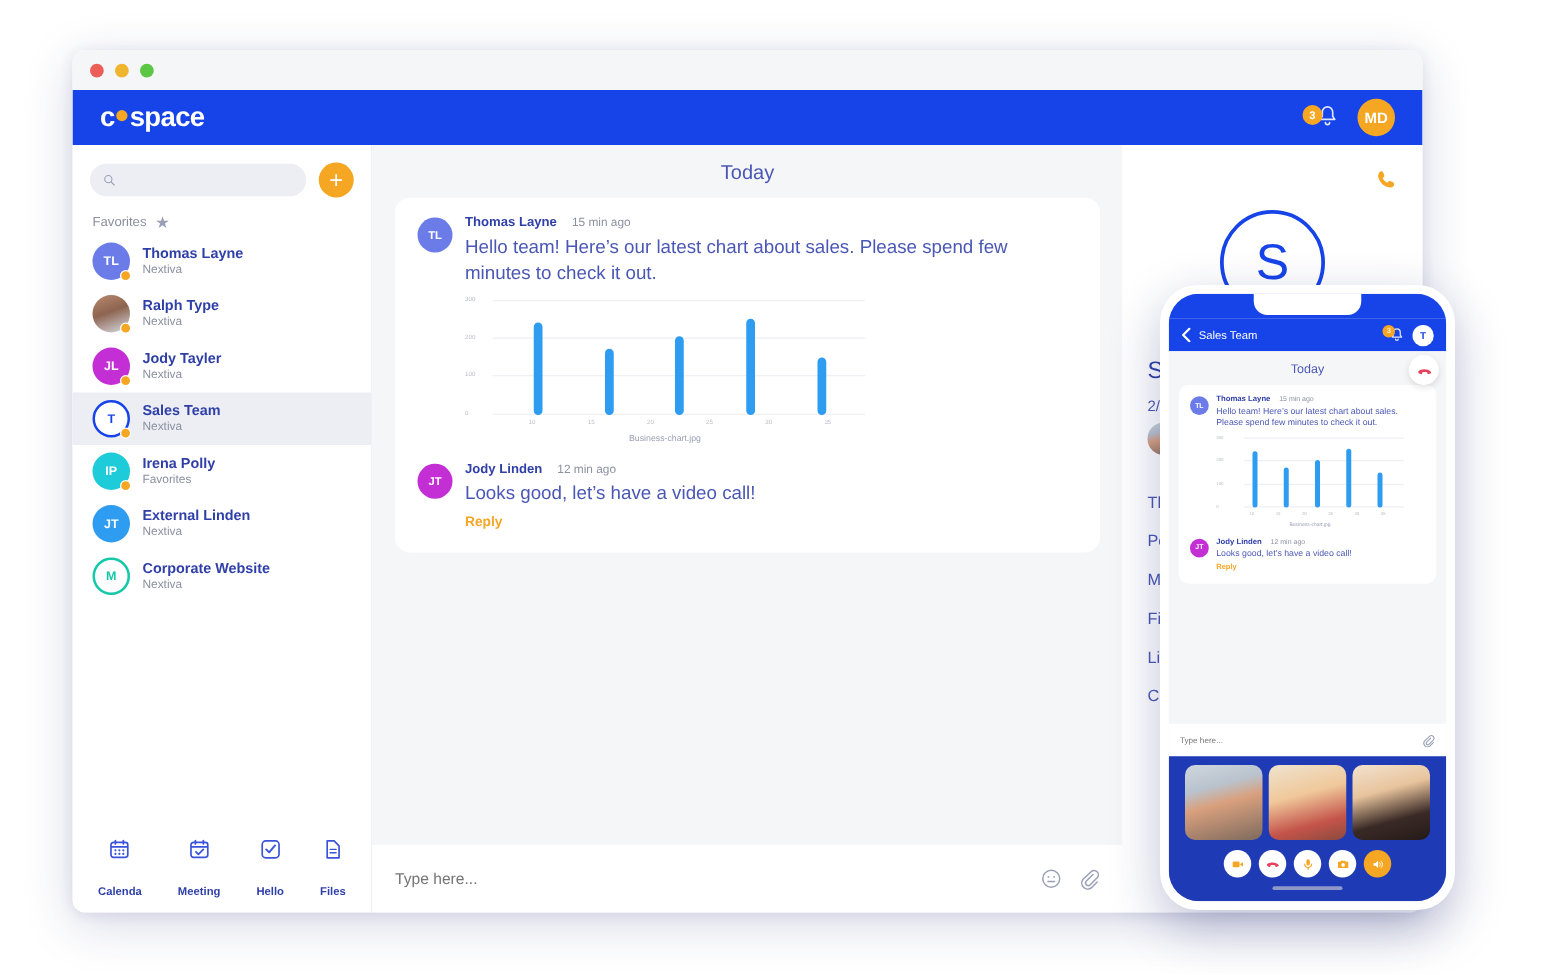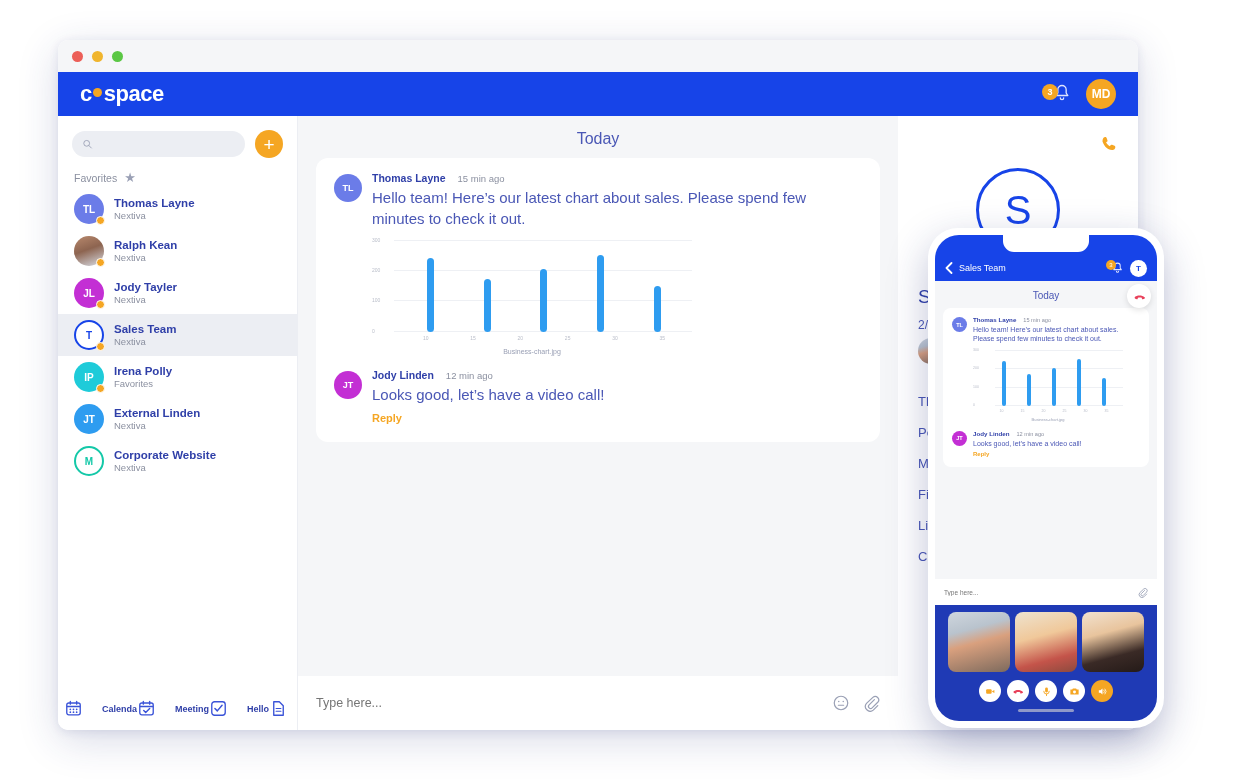--- a/index.html
+++ b/index.html
@@ -75,21 +75,21 @@
   .ava.outline { background:#fff; border:2px solid #1744e8; color:#1744e8; }
   .ava.photo { background: linear-gradient(160deg,#b98a6e 0%,#8d6450 45%,#d8dde6 100%); }
   .presence {
     position:absolute; right:-1px; bottom:-1px; width:9px; height:9px; border-radius:50%;
     background:#f5a623; border:1.5px solid #fff;
   }
   .cname { font-size:11.5px; font-weight:bold; color:#2f3fa8; line-height:1.25; }
   .csub { font-size:9.5px; color:#8b90a0; line-height:1.25; }
 
   .sidenav { margin-top:auto; display:flex; justify-content:space-around; padding: 10px 6px 12px 6px; }
-  .sidenav-item { display:flex; flex-direction:row; align-items:center; gap:19px; cursor:pointer; }
+  .sidenav-item { display:flex; flex-direction:column; align-items:center; gap:19px; cursor:pointer; }
   .sidenav-item .lbl { font-size:9px; font-weight:bold; color:#2f3fa8; }
 
   
   .chat { flex:1; display:flex; flex-direction:column; background:#f5f6f8; min-width:0; }
   .chat-top { text-align:center; padding: 14px 0 10px 0; font-size:16px; color:#4a57b5; background:#f5f6f8; }
   .chat-scroll { flex:1; padding: 0 18px; overflow:hidden; }
   .msg-card { background:#fff; border-radius:12px; padding: 14px 18px 18px 18px; }
   .msg { display:flex; gap:10px; }
   .msg + .msg { margin-top: 14px; }
   .m-ava { width:28px; height:28px; border-radius:50%; color:#fff; font-size:9px; font-weight:bold;
@@ -241,21 +241,21 @@
             <div class="csub">Nextiva</div>
           </div>
         </div>
 
         <div class="contact">
           <div class="ava-wrap">
             <div class="ava photo"></div>
             <span class="presence"></span>
           </div>
           <div>
-            <div class="cname">Ralph Kean</div>
+            <div class="cname">Ralph Type</div>
             <div class="csub">Nextiva</div>
           </div>
         </div>
 
 
         <div class="contact">
           <div class="ava-wrap">
             <div class="ava" style="background:#c32fd4">JL</div>
             <span class="presence"></span>
           </div>

